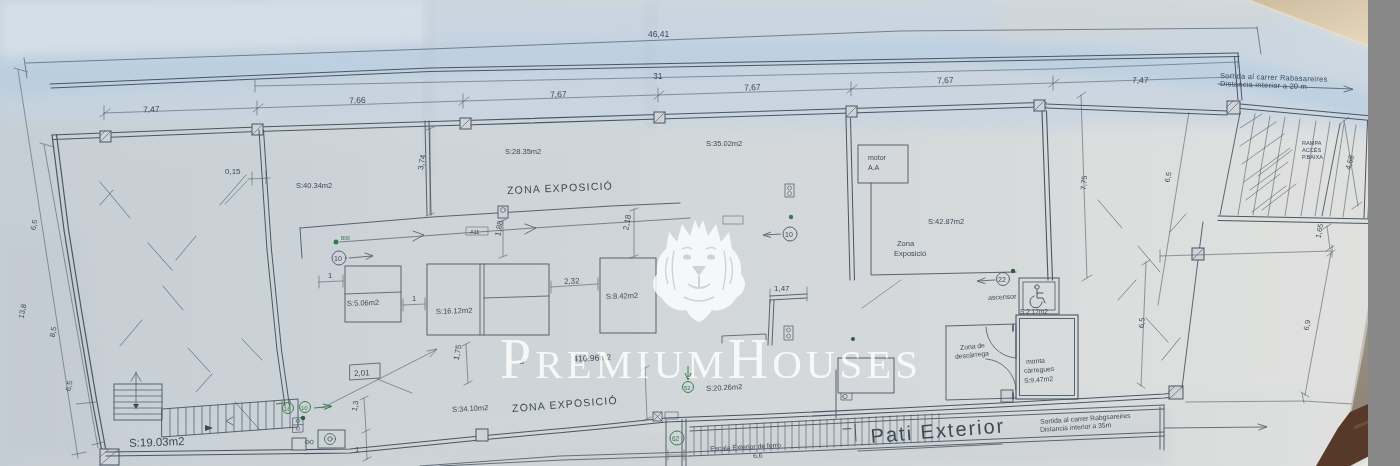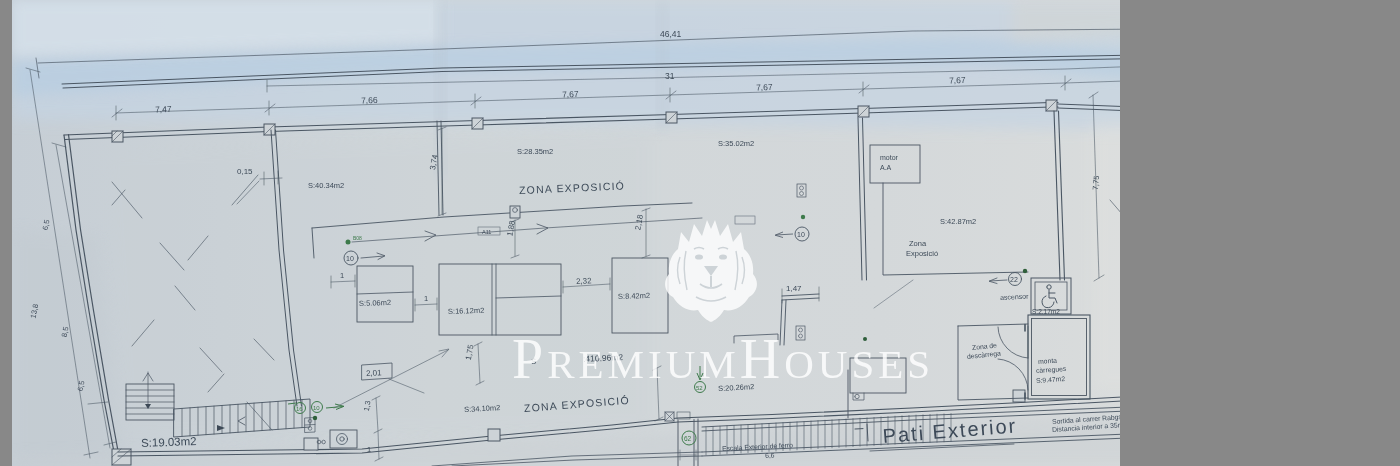--- a/index.html
+++ b/index.html
@@ -1,16 +1,16 @@
 <!DOCTYPE html>
 <html><head>
 <meta charset="utf-8">
 <style>
 html,body{margin:0;padding:0;background:#888;}
-#page{position:relative;width:1108px;height:466px;overflow:hidden;background:#d6dcdf;font-family:"Liberation Sans",sans-serif;margin-left:12px;}
+#page{position:relative;width:1368px;height:466px;overflow:hidden;background:#d6dcdf;font-family:"Liberation Sans",sans-serif;}
 svg{position:absolute;top:0;left:0;}
 </style>
 </head>
 <body>
 <div id="page">
 <svg width="1400" height="466" viewBox="0 0 1400 466">
 <defs>
 <linearGradient id="paper" x1="0" y1="0" x2="1" y2="0">
 <stop offset="0" stop-color="#c6ced5"></stop>
 <stop offset="0.3" stop-color="#d0d6d9"></stop>

